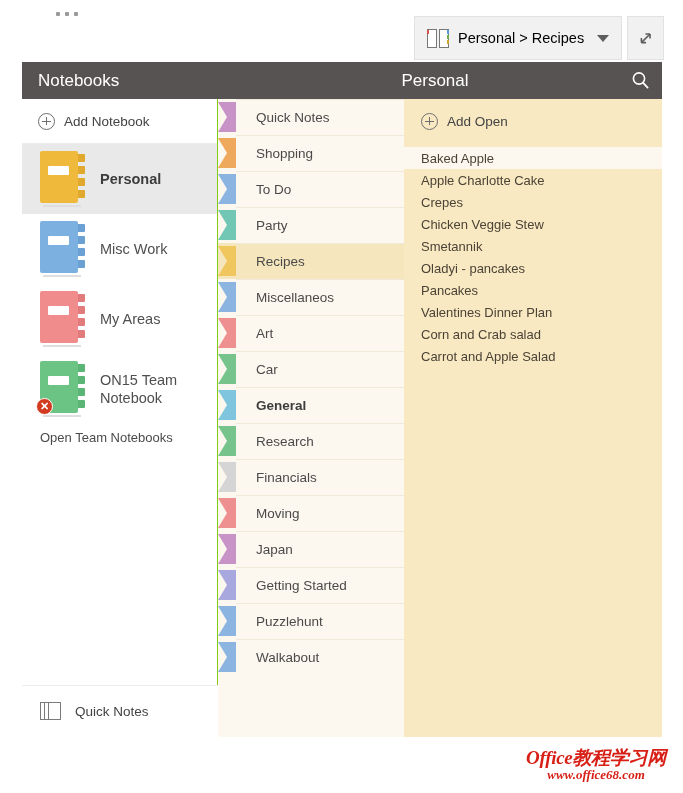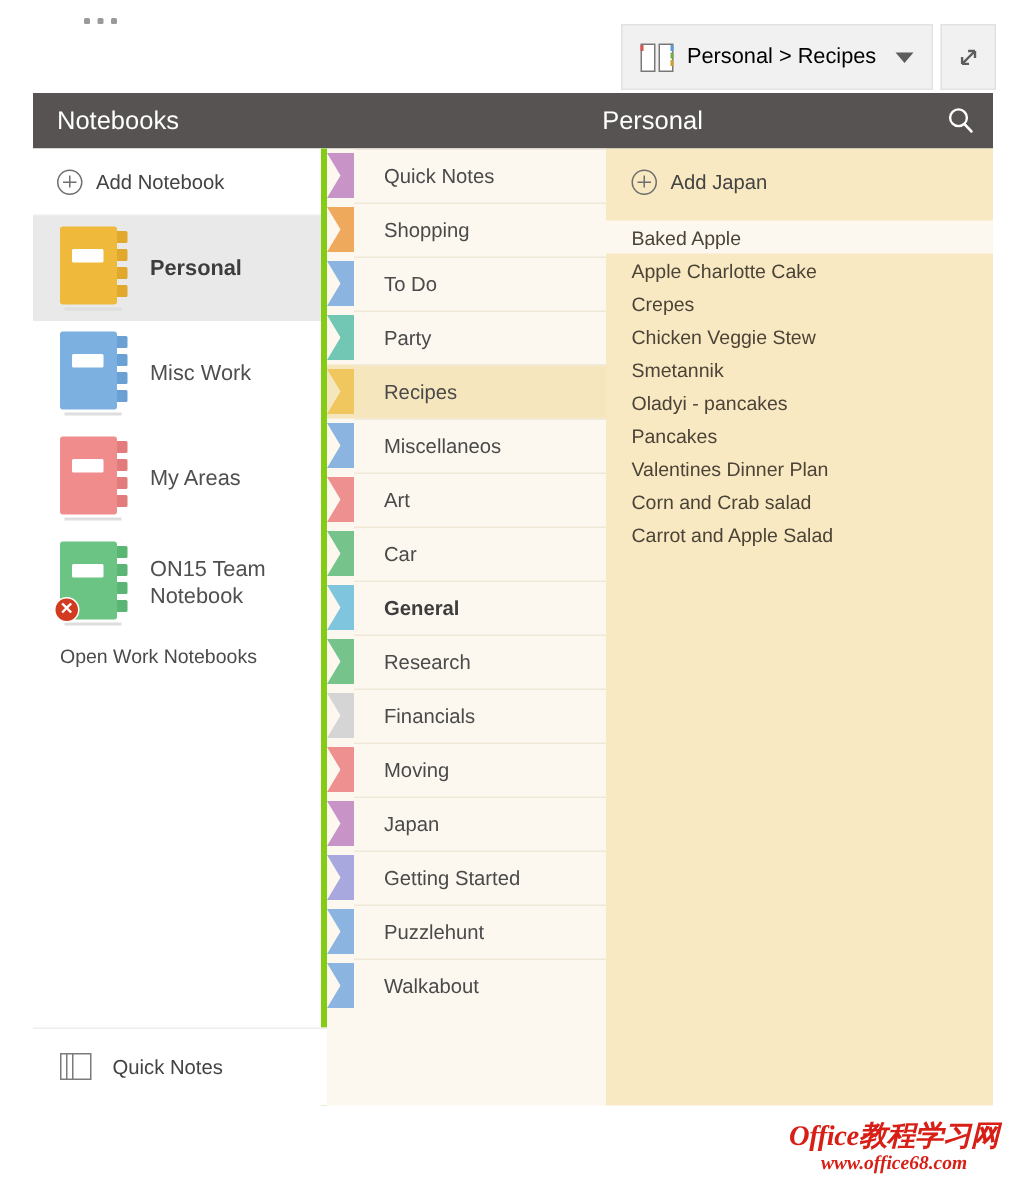--- a/index.html
+++ b/index.html
@@ -59,21 +59,21 @@
   .hdr { position: absolute; top: 0; height: 37px; background: #575352; display: flex; align-items: center; }
   .hdr-left { left: 0; width: 196px; }
   .hdr-mid  { left: 196px; width: 444px; }
   .hdr-left .hdr-title { font-size: 17px; color: #ffffff; padding-left: 16px; font-weight: 400; }
   .hdr-mid .hdr-title { font-size: 17px; color: #ffffff; flex: 1; text-align: center; padding-left: 34px; }
   .search-btn { width: 44px; height: 37px; display: flex; align-items: center; justify-content: center; cursor: pointer; }
 
   
   .col-notebooks {
     position: absolute; left: 0; top: 37px; width: 196px; height: 638px;
-    background: #ffffff; border-right: 4px solid #84cc16;
+    background: #ffffff; border-right: 1px solid #84cc16;
   }
   .add-row { height: 44px; display: flex; align-items: center; gap: 9px; padding-left: 16px; cursor: pointer; }
   .plus-ico { width: 17px; height: 17px; border: 1.4px solid #6e6e6e; border-radius: 50%; position: relative; flex: 0 0 auto; }
   .plus-ico::before, .plus-ico::after { content: ""; position: absolute; background: #6e6e6e; }
   .plus-ico::before { left: 3.4px; top: 7px; width: 8.6px; height: 1.4px; }
   .plus-ico::after  { top: 3.4px; left: 7px; height: 8.6px; width: 1.4px; }
   .add-row .lbl { font-size: 13.5px; color: #434343; }
   .nb-divider { height: 1px; background: #ededed; margin: 0; }
 
   .nb-list { position: relative; }
@@ -266,21 +266,21 @@
                 <i style="background: rgb(91, 181, 116);"></i>
                 <i style="background: rgb(91, 181, 116);"></i>
                 <i style="background: rgb(91, 181, 116);"></i>
               </div>
               <div class="sheet"></div>
               <div class="errbadge">✕</div>
             </div>
             <div class="nb-name">ON15 Team Notebook</div>
           </div>
         </div>
-      <div class="open-other">Open Work Notebooks</div>
+      <div class="open-other">Open Team Notebooks</div>
 
       <div class="quick-notes-footer">
         <span class="pages-ico">
           <i class="p1"></i>
             <i class="p2"></i>
             <i class="p3"></i>
         </span>
         <span class="lbl">Quick Notes</span>
       </div>
     </div>
@@ -366,21 +366,21 @@
             <span class="sec-tab" style="background: rgb(139, 180, 224);"></span>
             <span class="sec-rule" style="top: 0px;"></span>
             <span class="sname">Walkabout</span>
           </div>
         </div>
     </div>
 
     <div class="col-pages">
       <div class="pg-add">
         <span class="plus-ico"></span>
-        <span class="lbl">Add Japan</span>
+        <span class="lbl">Add Open</span>
       </div>
       <div class="pg-list">
           <div class="pg-item selected">Baked Apple</div>
           <div class="pg-item">Apple Charlotte Cake</div>
           <div class="pg-item">Crepes</div>
           <div class="pg-item">Chicken Veggie Stew</div>
           <div class="pg-item">Smetannik</div>
           <div class="pg-item">Oladyi - pancakes</div>
           <div class="pg-item">Pancakes</div>
           <div class="pg-item">Valentines Dinner Plan</div>

